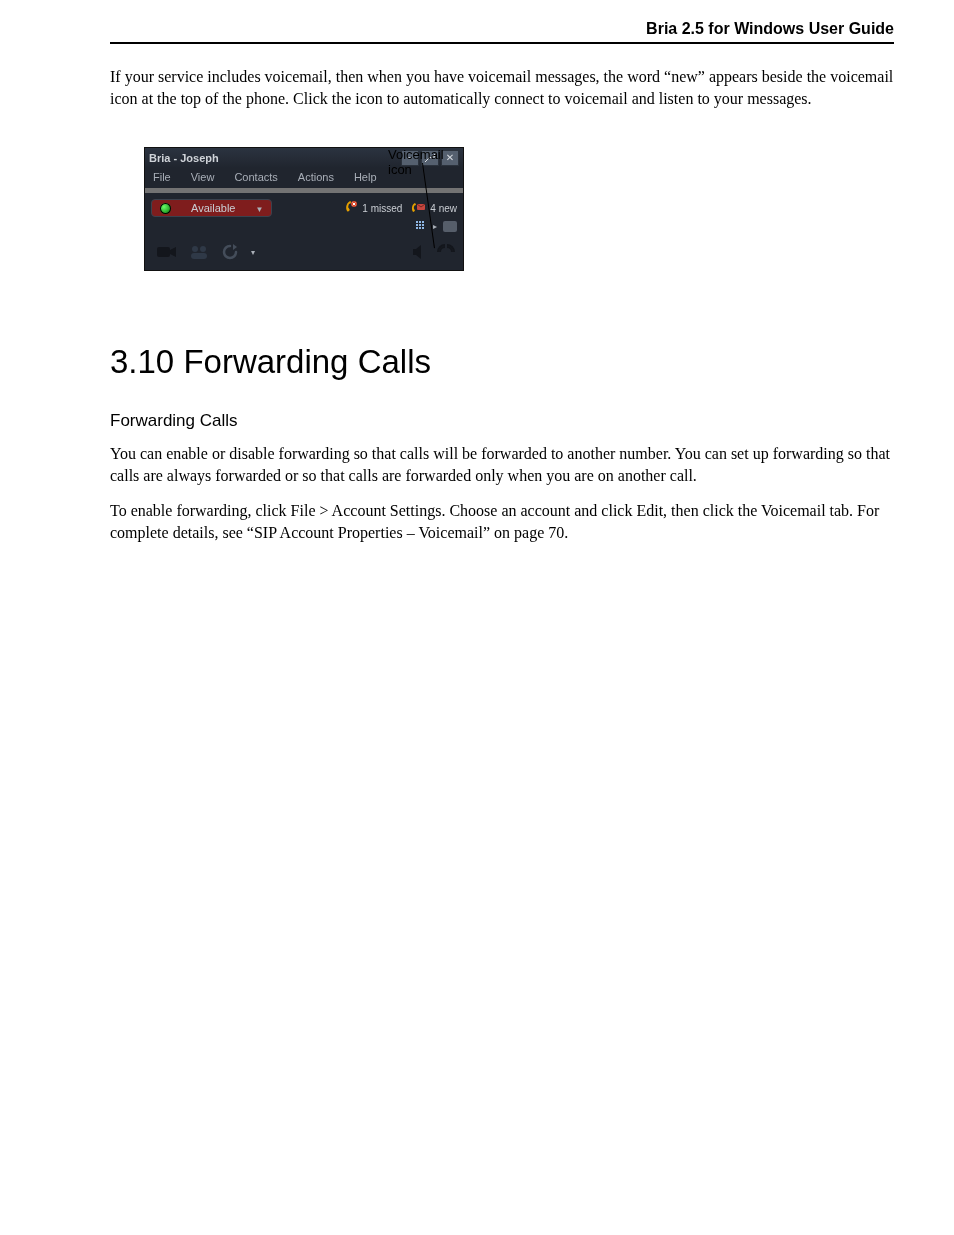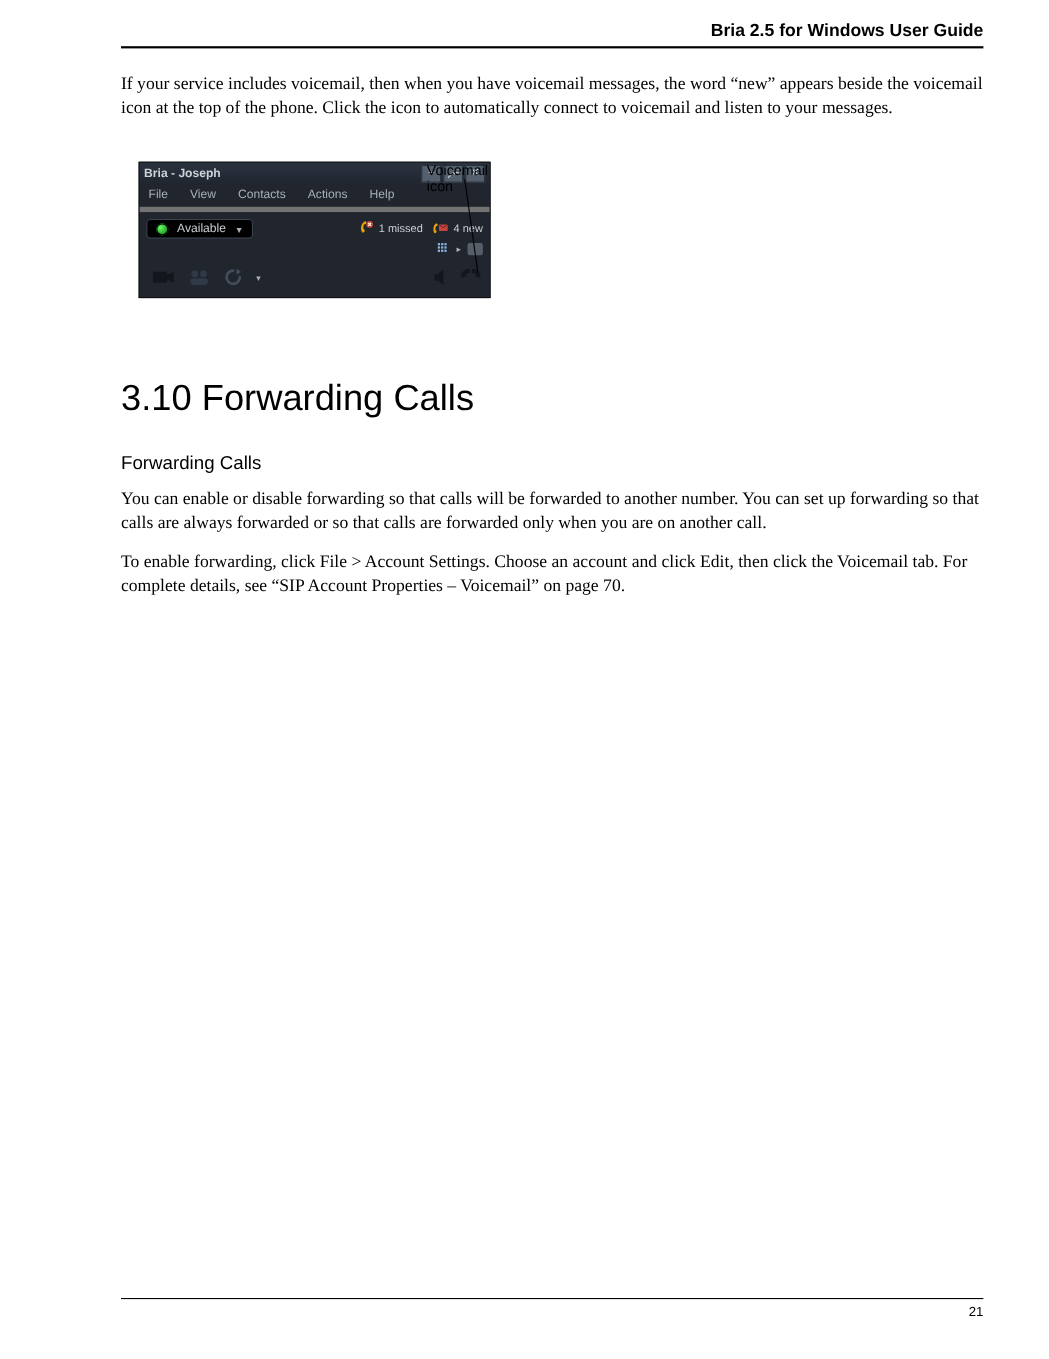--- a/index.html
+++ b/index.html
@@ -67,20 +67,21 @@
   }
   .app-window {
     margin-top: 38px;
     width: 318px;
     border: 1px solid #111;
     background: #1f2530;
     font-family: Tahoma, Arial, sans-serif;
     font-size: 11px;
     color: #c9cdd3;
     box-shadow: 0 0 0 1px #444 inset;
+    margin-left: 18px;
   }
   .titlebar {
     display: flex;
     align-items: center;
     justify-content: space-between;
     background: linear-gradient(#2b3340, #20252e);
     padding: 2px 4px;
   }
   .titlebar .title {
     font-weight: bold;
@@ -114,22 +115,22 @@
   .statusbar {
     display: flex;
     align-items: center;
     justify-content: space-between;
     padding: 6px 6px 2px 6px;
     background: #20252e;
   }
   .status-left {
     display: flex;
     align-items: flex-end;
-    gap: 8px;
-    background: #000000;
+    gap: 20px;
+    background: #7f1d1d;
     border: 1px solid #3a424e;
     border-radius: 4px;
     padding: 2px 8px;
   }
   .presence-dot {
     width: 11px;
     height: 11px;
     border-radius: 50%;
     background: radial-gradient(circle at 35% 35%, #6f6, #060);
     box-shadow: 0 0 0 1px #000 inset;
@@ -331,18 +332,13 @@
     </div>
   </div>
 
   <div class="spacer-big"></div>
 
   <h1 class="section-heading">3.10 Forwarding Calls</h1>
   <h3 class="sub-heading">Forwarding Calls</h3>
   <p class="body">You can enable or disable forwarding so that calls will be forwarded to another number. You can set up forwarding so that calls are always forwarded or so that calls are forwarded only when you are on another call.</p>
   <p class="body">To enable forwarding, click File &gt; Account Settings. Choose an account and click Edit, then click the Voicemail tab. For complete details, see “SIP Account Properties – Voicemail” on page 70.</p>
 
-  <div class="footer-area">
-    <div class="footer-rule">
-      <div class="page-number">21</div>
-    </div>
-  </div>
 </div>
 
 </body></html>

